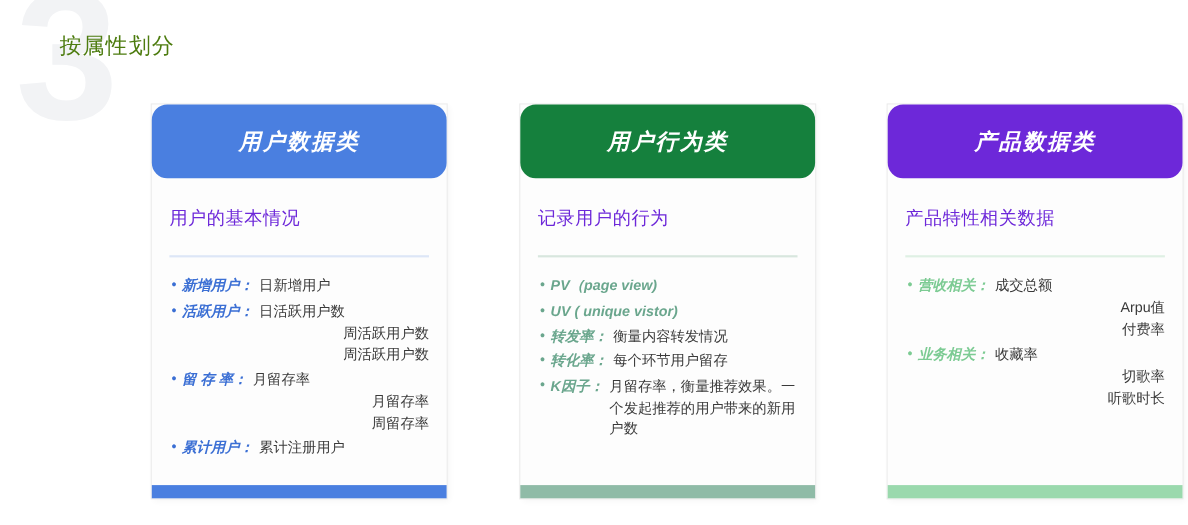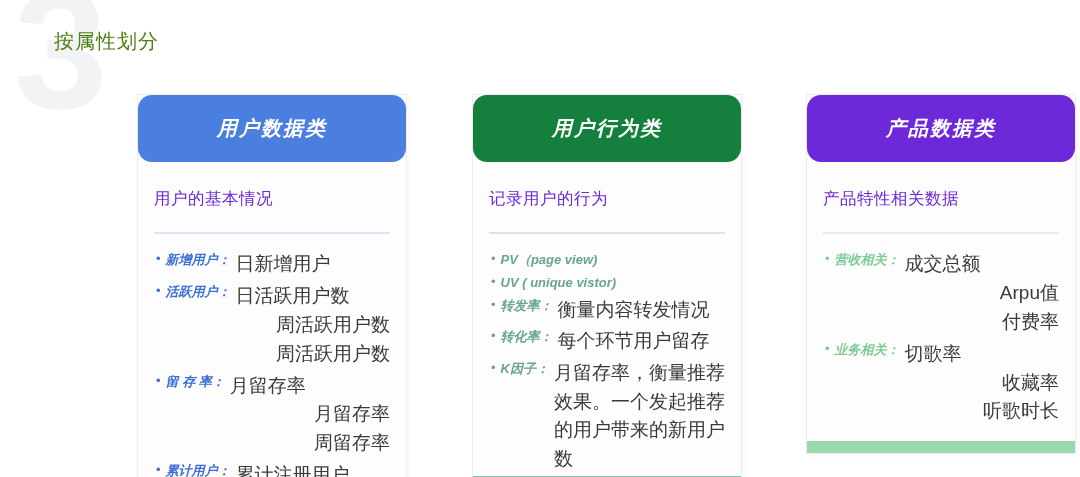--- a/index.html
+++ b/index.html
@@ -133,21 +133,21 @@
   }
   .item-term {
     font-weight: 700;
     font-style: italic;
     font-size: 13px;
     white-space: nowrap;
     flex: 0 0 auto;
     padding-right: 5px;
   }
   .item-values {
-    font-size: 19px;
+    font-size: 13px;
     color: #3a3a3a;
     flex: 1;
   }
   .item-values .val-line {
     display: block;
   }
   .item-values.indent .val-line + .val-line {
     padding-left: 14px;
     text-align: right;
   }
@@ -305,22 +305,22 @@
               <span class="val-line">Arpu值</span>
               <span class="val-line">付费率</span>
             </span>
           </span>
         </li>
         <li class="item">
           <span class="bullet">•</span>
           <span class="item-inner">
             <span class="item-term">业务相关：</span>
             <span class="item-values indent">
+              <span class="val-line">收藏率</span>
               <span class="val-line">切歌率</span>
-              <span class="val-line">收藏率</span>
               <span class="val-line">听歌时长</span>
             </span>
           </span>
         </li>
       </ul>
     </div>
     <div class="card-footer"></div>
   </div>
 
 </div>

